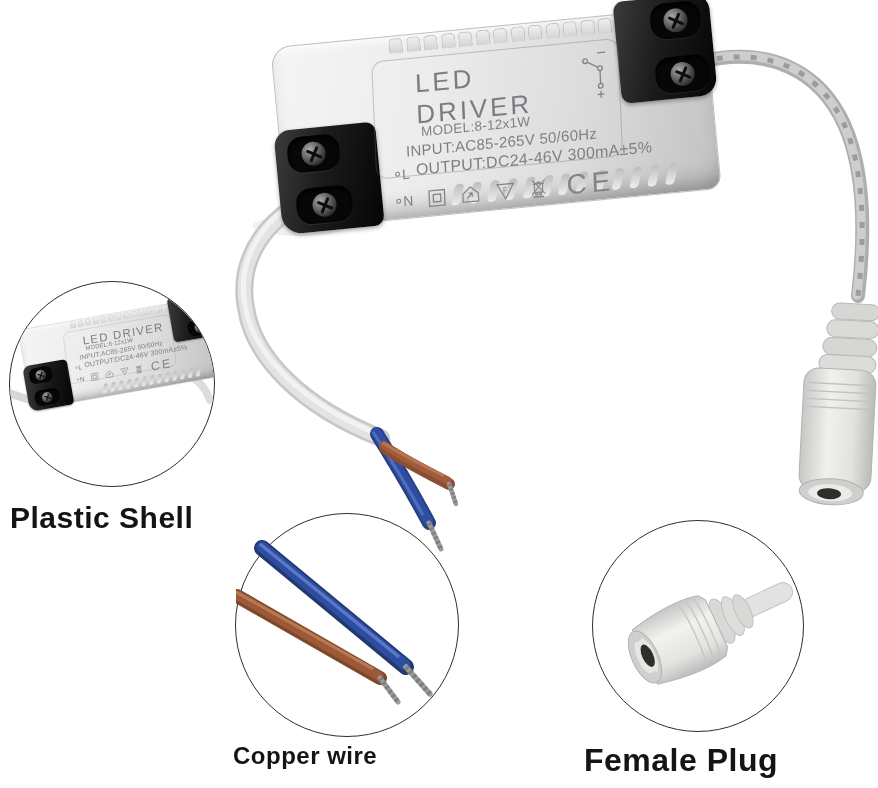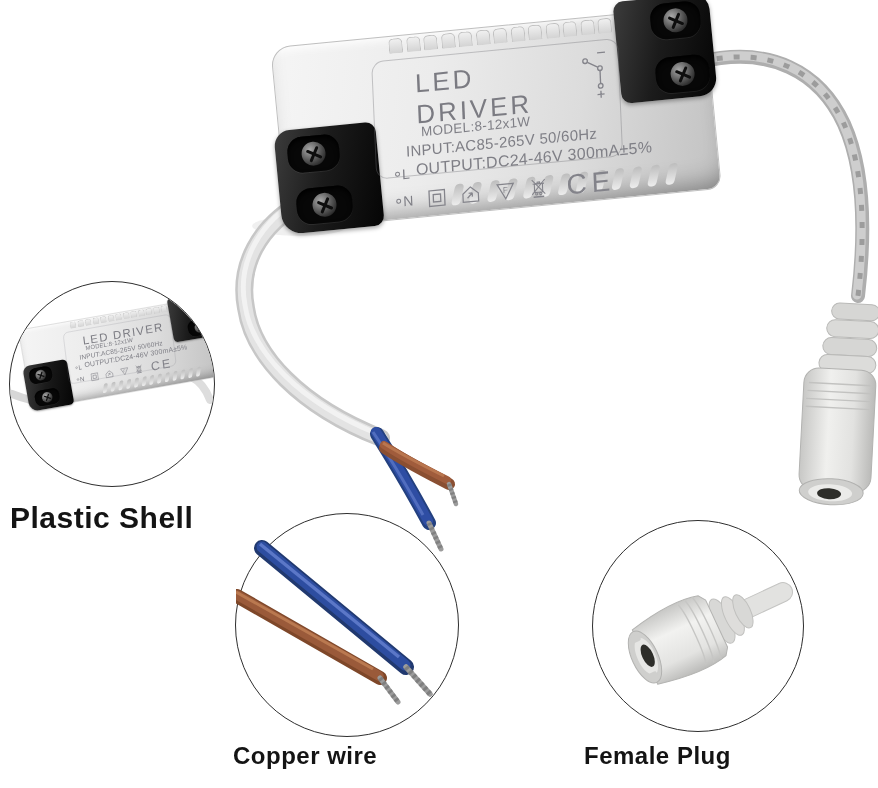--- a/index.html
+++ b/index.html
@@ -14,21 +14,21 @@
   }
   #inset-shell{left:9px;top:281px;width:206px;height:206px;}
   #inset-copper{left:235px;top:513px;width:224px;height:224px;}
   #inset-plug{left:592px;top:520px;width:212px;height:212px;}
   .callout-label{
     position:absolute;z-index:5;color:#141414;font-weight:bold;text-align:left;
     letter-spacing:.5px;
   }
   #label-shell{left:10px;top:501px;width:232px;font-size:30px;}
   #label-copper{left:233px;top:742px;width:228px;font-size:24px;}
-  #label-plug{left:584px;top:742px;width:232px;font-size:24px;}
+  #label-plug{left:584px;top:742px;width:232px;font-size:32px;}
 
   
   .device-unit{position:absolute;width:436px;height:184px;}
   #main-device{left:278px;top:26px;transform:rotate(-5.5deg);z-index:3;}
   #mini-device{left:8px;top:48px;transform:scale(0.44) rotate(-10deg);transform-origin:0 0;}
   .dev-body{
     position:absolute;inset:0;border-radius:20px 10px 14px 24px;
     background:linear-gradient(102deg,#f5f5f5 0%,#ececec 35%,#dcdcdc 68%,#c2c2c2 100%);
     border:1px solid #bfbfbf;
     box-shadow:inset 0 -18px 24px -14px rgba(0,0,0,.38),inset 0 12px 10px -9px rgba(255,255,255,.95);

